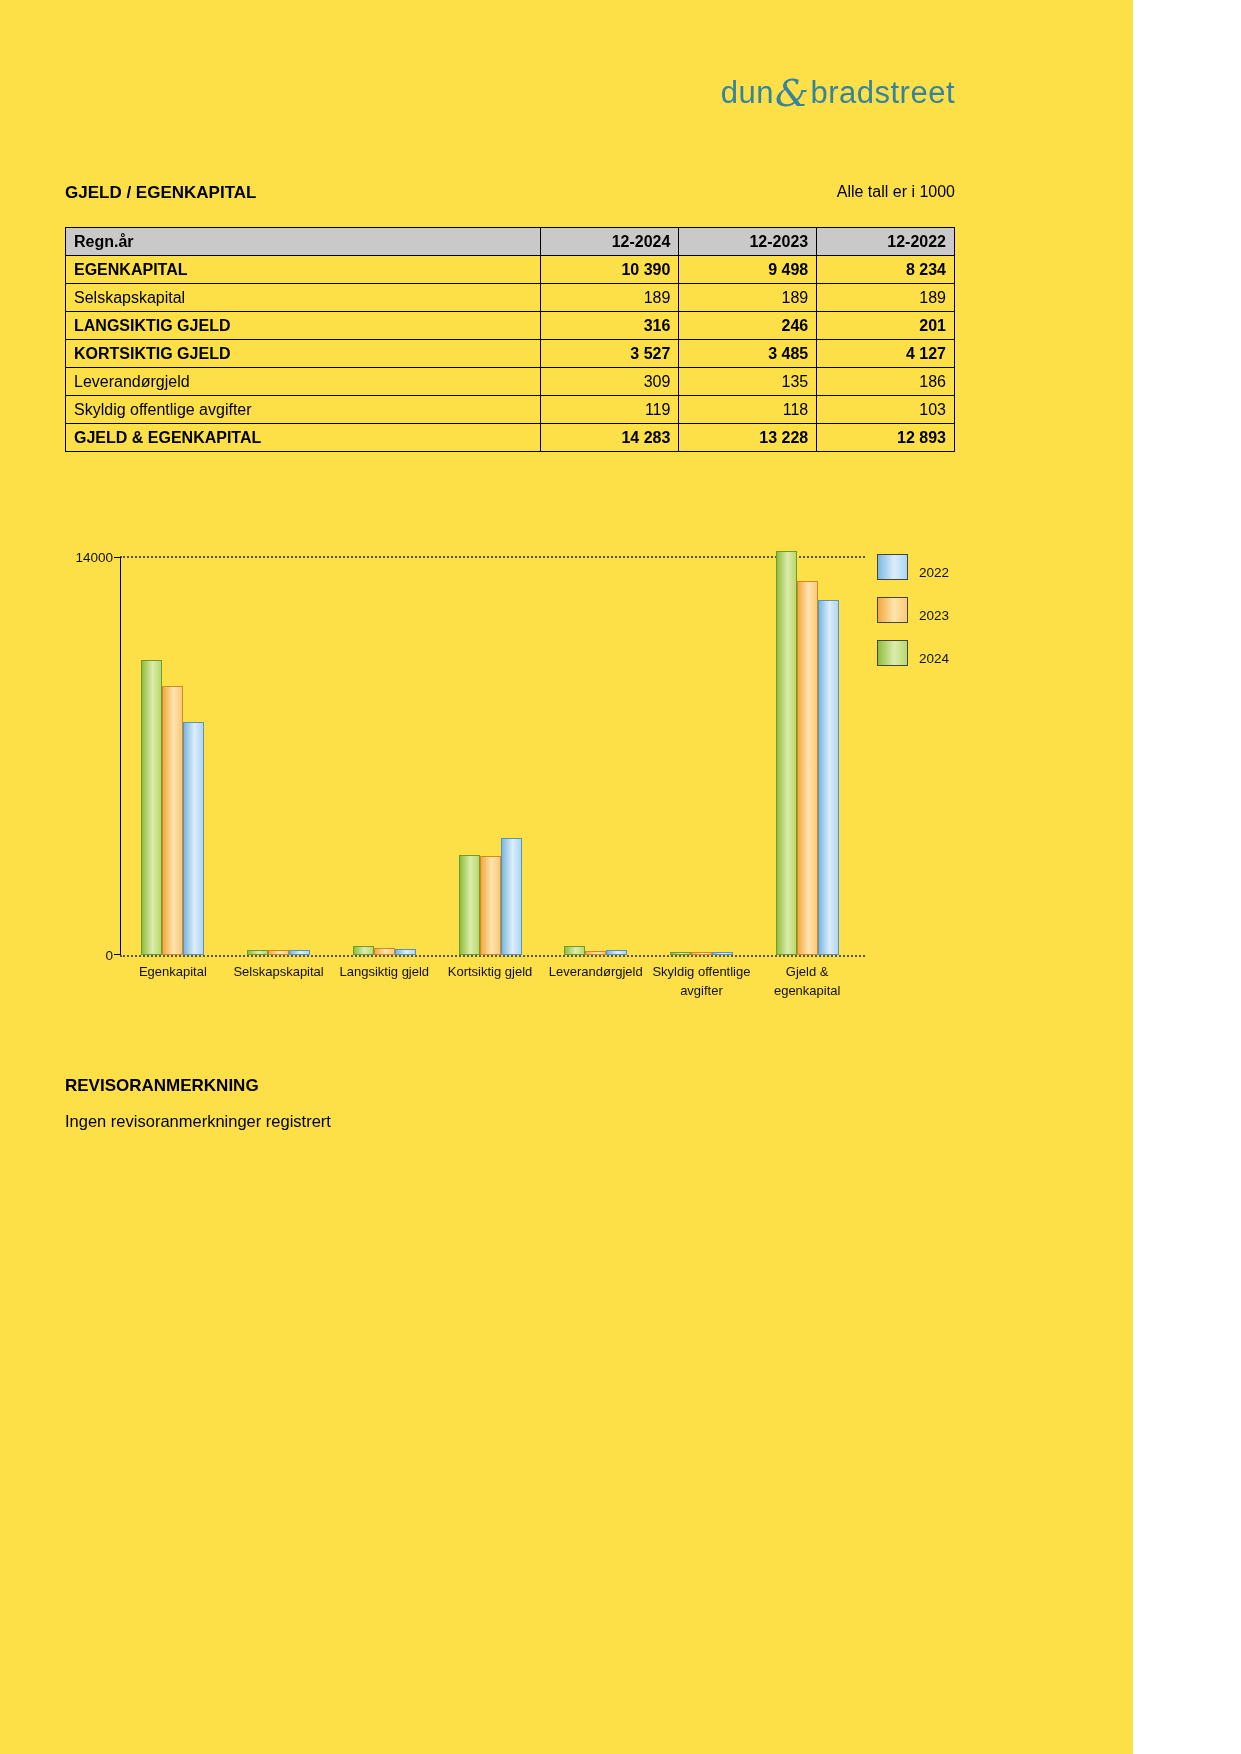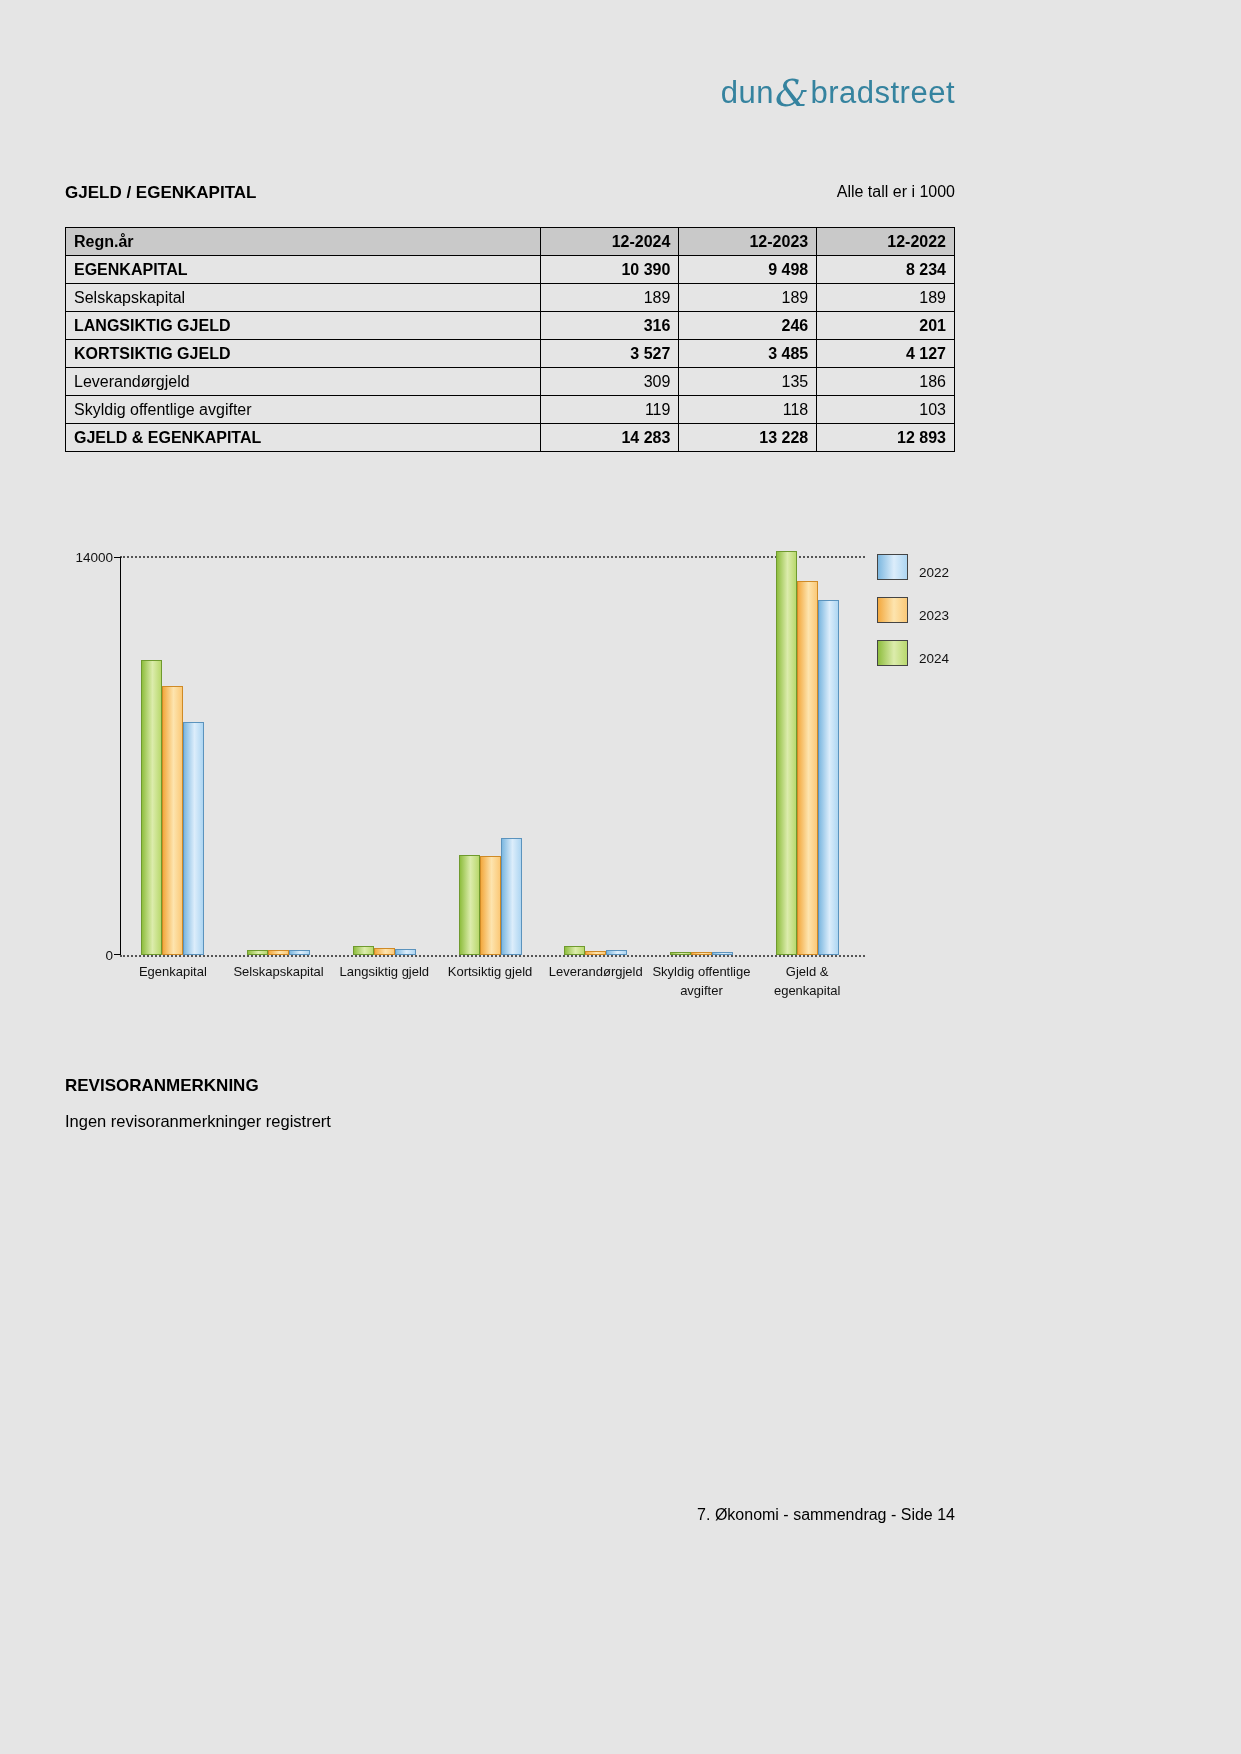--- a/index.html
+++ b/index.html
@@ -1,22 +1,22 @@
 <!DOCTYPE html>
 <html><head>
 <meta charset="utf-8">
 <style>
   * { margin: 0; padding: 0; box-sizing: border-box; }
   html, body { background: #ffffff; }
   body { font-family: "Liberation Sans", sans-serif; color: #000; }
   .page {
     position: relative;
-    width: 1241px;
+    width: 1133px;
     height: 1754px;
-    background: #e5e5e5;
+    background: #fde047;
     overflow: hidden;
   }
 
   
   .logo {
     position: absolute;
     top: 68px;
     left: 65px;
     width: 890px;
     text-align: right;
@@ -316,15 +316,14 @@
           <span class="legend-label">2024</span>
         </div>
       </div>
   </div>
 
   <div class="revisor">
     <div class="revisor-title">REVISORANMERKNING</div>
     <div class="revisor-text">Ingen revisoranmerkninger registrert</div>
   </div>
 
-  <div class="footer">7. Økonomi - sammendrag - Side 14</div>
 
 </div>
 
 </body></html>

